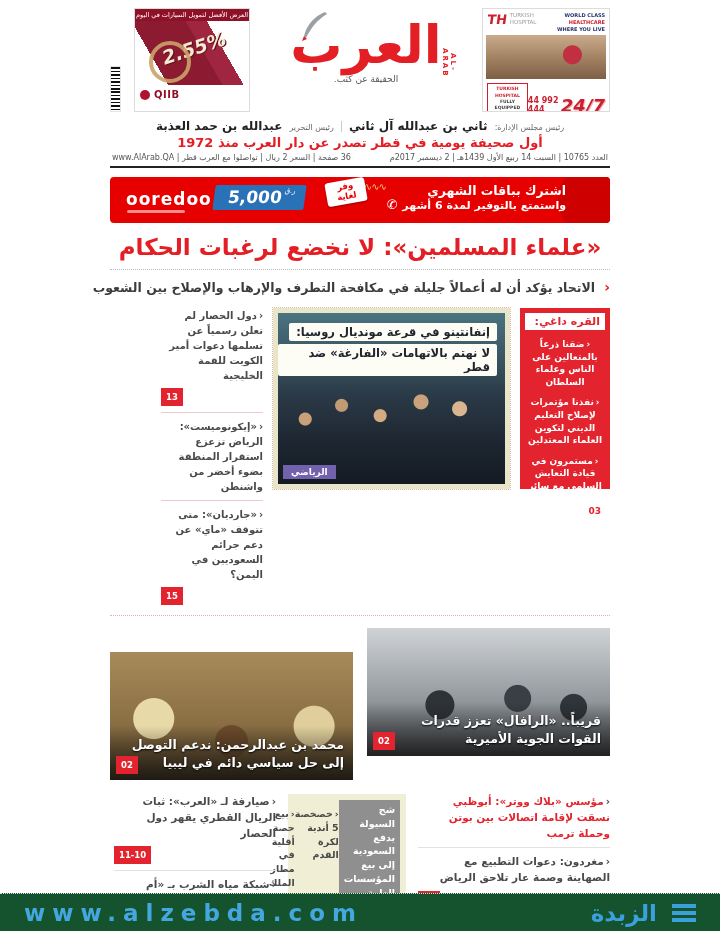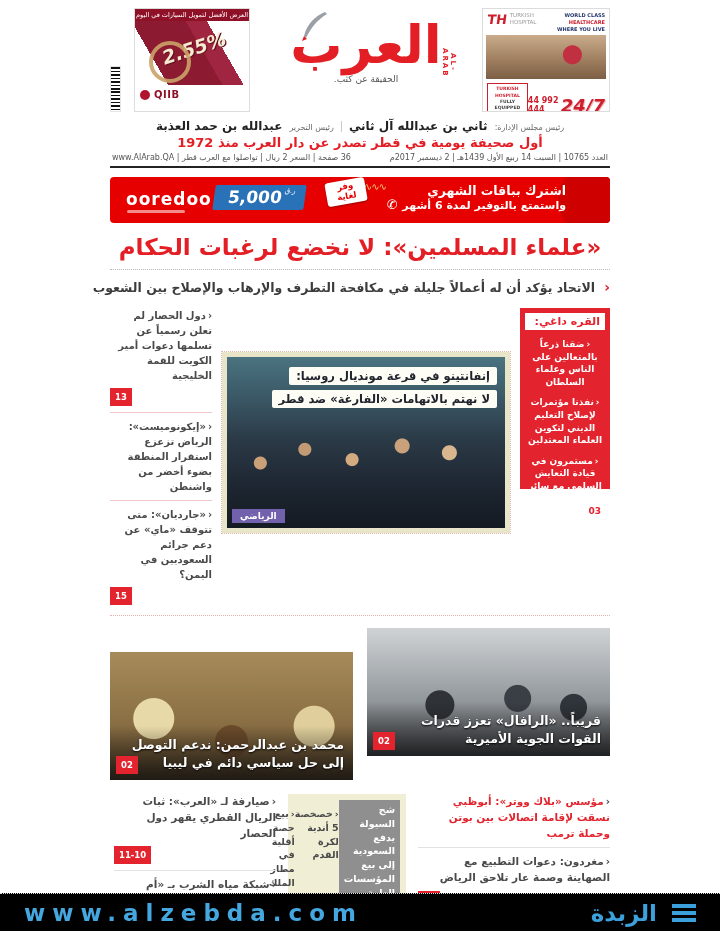--- a/index.html
+++ b/index.html
@@ -80,28 +80,28 @@
   .sub { font-size:12.5px; font-weight:bold; color:#3c3c3c; }
 
   
   .main3 { display:flex; direction:rtl; gap:10px; margin-top:4px; padding-bottom:10px; border-bottom:1px dotted #e3b4a9; }
   .qbox { width:90px; height:181px; background:#e3242e; padding:5px; display:flex; flex-direction:column; }
   .qbox-h { background:#fff; color:#e3242e; font-weight:bold; font-size:11px; padding:2px 5px; text-align:right; }
   .qitem { color:#fff; font-size:9px; font-weight:bold; text-align:center; line-height:1.4; margin-top:8px; }
   .qarr { margin-left:2px; }
   .qpage { margin-top:auto; align-self:flex-start; background:#fff; color:#e3242e; font-size:9px; font-weight:bold; padding:1px 4px; }
 
-  .photo-main { width:288px; height:181px; border:5px solid #e9e5c9; outline:1px dotted #dba; position:relative;
+  .photo-main { width:237px; height:181px; border:5px solid #e9e5c9; outline:1px dotted #dba; position:relative;
      background:
        radial-gradient(circle at 80% 56%, #d9b68f 0 7px, transparent 8px),
        radial-gradient(circle at 63% 52%, #c9a27b 0 7px, transparent 8px),
        radial-gradient(circle at 45% 60%, #d3ab80 0 6px, transparent 7px),
        radial-gradient(circle at 28% 54%, #c29a74 0 6px, transparent 7px),
        radial-gradient(circle at 12% 62%, #caa078 0 6px, transparent 7px),
-       linear-gradient(180deg,#4a7380 0%,#3c5a68 22%,#2b3a47 48%,#1d2631 76%,#141a22 100%); margin-top: 44px; }
+       linear-gradient(180deg,#4a7380 0%,#3c5a68 22%,#2b3a47 48%,#1d2631 76%,#141a22 100%); }
   .cap { position:absolute; top:8px; right:8px; text-align:right; direction:rtl; }
   .capline { display:inline-block; background:#fdfdf6; color:#20242c; font-size:11.5px; font-weight:bold;
              padding:2px 7px; margin-bottom:3px; border-radius:2px; }
   .sports-tag { position:absolute; left:5px; bottom:5px; background:#7262ae; color:#fff; font-size:9px;
                 font-weight:bold; padding:2px 8px; }
 
   .briefs-l { width:102px; direction:rtl; display:flex; flex-direction:column; }
   .bitem { color:#4a4a4a; font-size:10px; font-weight:bold; text-align:right; line-height:1.5; }
   .barr { margin-left:2px; color:#4a4a4a; }
   .bpage-row { text-align:left; margin-top:2px; }
@@ -148,21 +148,21 @@
       radial-gradient(circle at 40% 70%, #f0d98a 0 14px, transparent 15px),
       radial-gradient(circle at 70% 30%, #e6c565 0 10px, transparent 11px),
       linear-gradient(135deg,#8a6a20,#c9a43f 45%,#6e501a 85%); }
   .ph-hotel { width:140px; position:relative; background:linear-gradient(180deg,#d9d6cf,#a8a49c 60%,#6f6b64); }
   .ph-hotel::after { content:""; position:absolute; left:28px; top:14px; width:52px; height:34px; background:#22262b; }
   .feat-txt { flex:1; background:#969696; color:#fff; padding:8px 8px 6px; direction:rtl; text-align:right;
               font-weight:bold; line-height:1.6; position:relative; }
   .fm1 .feat-txt { font-size:11px; } .fm2 .feat-txt { font-size:10px; line-height:1.65; }
 
   
-  .wm { position:absolute; left:0; right:0; bottom:0; height:38px; background:#000000; border-top:1px dotted #ddd;
+  .wm { position:absolute; left:0; right:0; bottom:0; height:38px; background:#14532d; border-top:1px dotted #ddd;
         display:flex; align-items:center; justify-content:space-between; padding:0 24px; }
   .wm-url { color:#45a7e0; font-size:23px; font-weight:bold; letter-spacing:7px; }
   .wm-brand { display:flex; align-items:center; gap:15px; direction:ltr; }
   .wm-text { color:#3ba0dc; font-size:23px; font-weight:bold; }
   .wm-bars { display:flex; flex-direction:column; gap:3px; }
   .wm-bars i { display:block; width:24px; height:4px; background:#3ba0dc; }
 </style>
 </head>
 <body>
 

